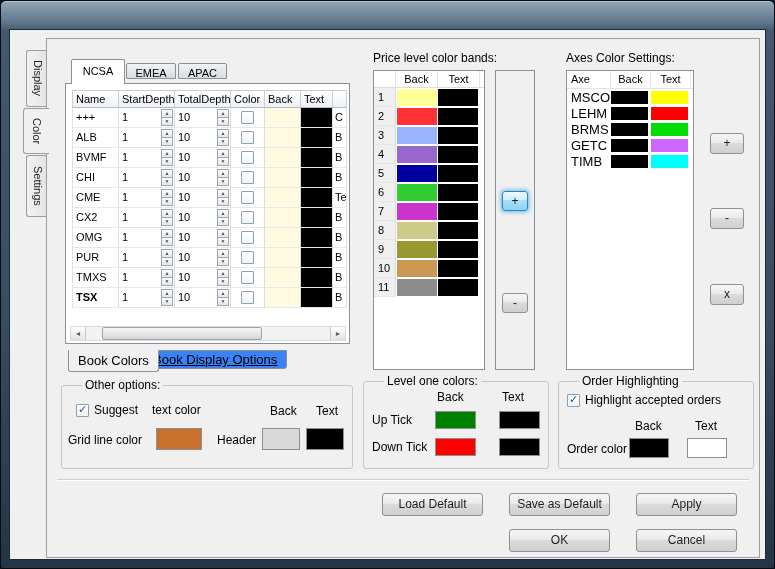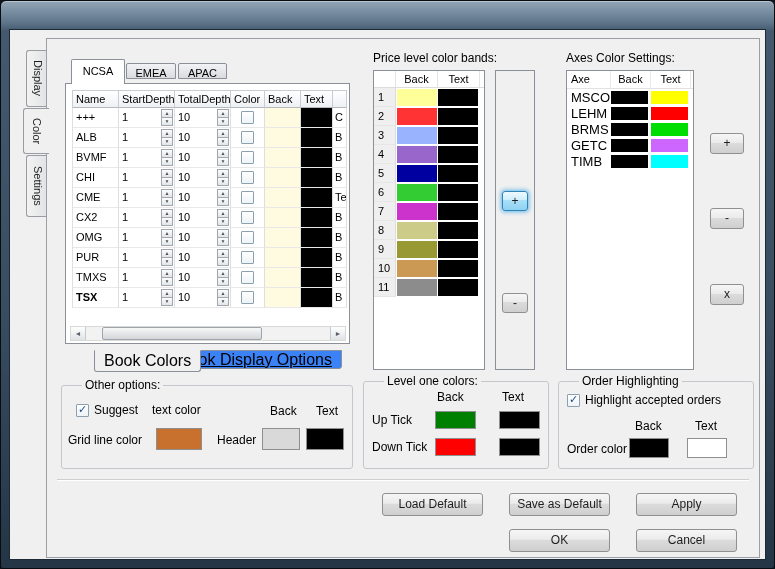--- a/index.html
+++ b/index.html
@@ -65,21 +65,21 @@
   
   .hscroll { position:absolute; left:4px; top:242px; width:276px; height:15px; background:#f2f2f2; border:1px solid #d9d9d9; display:flex; }
   .sbtn { width:15px; background:linear-gradient(#fefefe,#dfe3e6); font-size:7px; line-height:13px; text-align:center; color:#5a6169; }
   .sbtn.left { border-right:1px solid #c7cacd; }
   .sbtn.right { border-left:1px solid #c7cacd; }
   .strack { flex:1; position:relative; }
   .sthumb { position:absolute; left:16px; top:0; width:160px; height:13px; background:linear-gradient(#f7f7f7,#d3d6d9); border:1px solid #9fa4a9; border-radius:2px; }
 
   
   .btab { position:absolute; background:#f0f0f0; border:1px solid #8b8f98; border-radius:0 0 3px 3px;
-    font-size:16px; text-align:left; box-sizing:border-box; padding:0 9px;margin-left:26px; }
+    font-size:13px; text-align:left; box-sizing:border-box; padding:0 9px; }
   .btab.active { top:311px; height:22px; line-height:20px; z-index:2; border-top:1px solid #f0f0f0; }
   .btab.inactive { top:311px; height:19px; line-height:17px; background:#3b82f6; z-index:1;text-decoration:underline; }
 
   
   .lbl { position:absolute; font-size:12px; color:#000; white-space:nowrap; }
   .group { position:absolute; border:1px solid #c3c7cb; border-radius:3px; }
   .gcap { position:absolute; top:-8px; left:20px; background:#f0f0f0; padding:0 3px; font-size:12px; white-space:nowrap; }
 
   
   .bands-panel { position:absolute; left:326px; top:31px; width:112px; height:300px; background:#fff; border:1px solid #8b8f98; overflow:hidden; }

